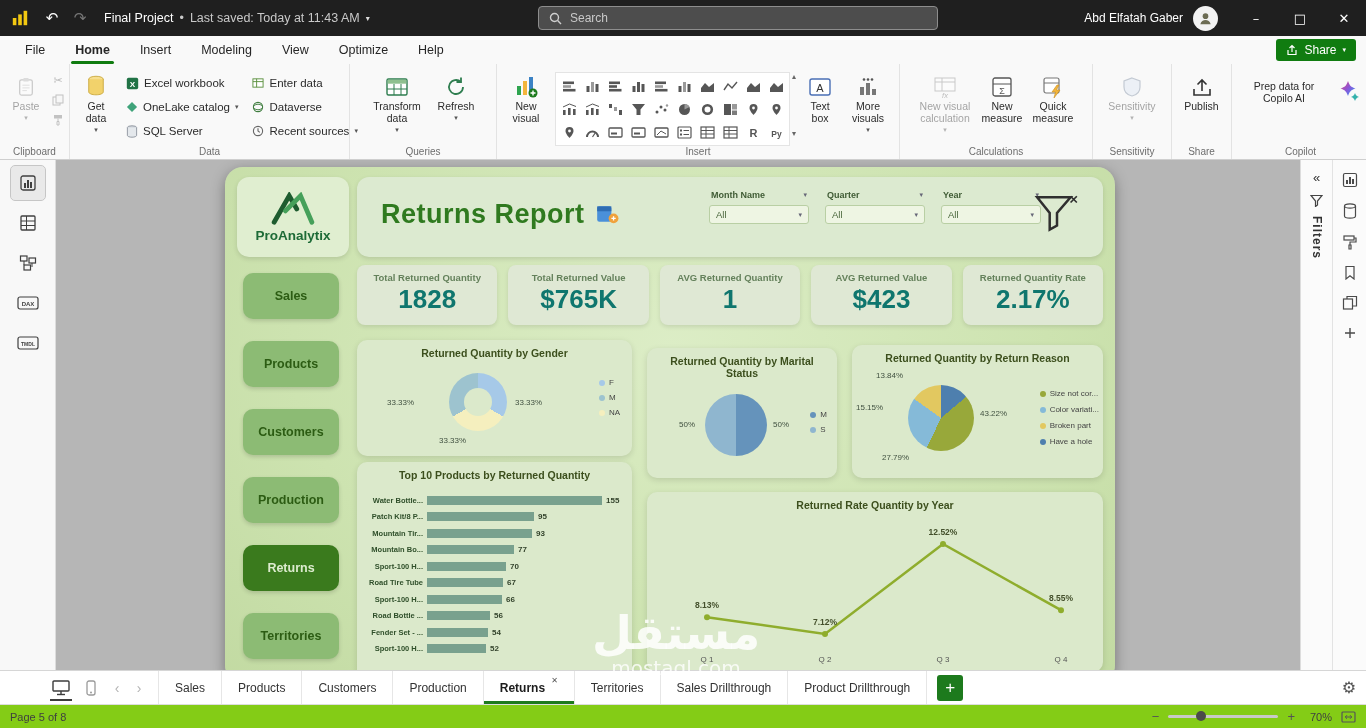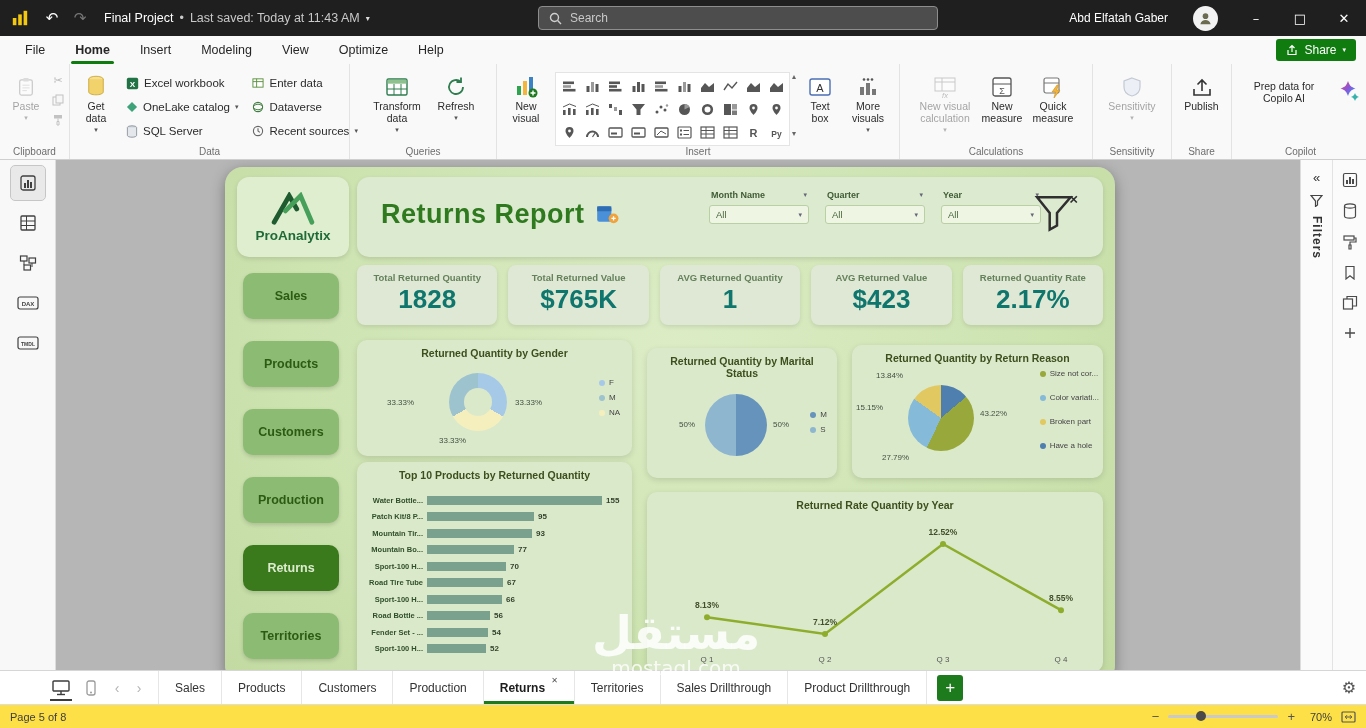--- a/index.html
+++ b/index.html
@@ -10,21 +10,21 @@
 
 .titlebar{position:absolute;left:0;top:0;width:1366px;height:36px;background:#1f1f1f;color:#fff;display:flex;align-items:center;padding-left:6px}
 .tb-appicon{width:28px;height:28px;display:flex;align-items:center;justify-content:center;margin-right:4px}
 .tb-iconbtn{width:28px;height:36px;display:flex;align-items:center;justify-content:center;font-size:15px;color:#fff;cursor:pointer;font-family:"DejaVu Sans",sans-serif}
 .tb-iconbtn.dim{color:#777}
 .tb-title{display:flex;align-items:center;gap:6px;margin-left:10px;font-size:12.5px;cursor:pointer}
 .tb-sub,.tb-dot{color:#c9c9c9}
 .tcaret{font-size:8px;color:#ddd}
 .tb-search{position:absolute;left:538px;top:6px;width:400px;height:24px;background:#4d4d4d;border:1px solid #8d8d8d;border-radius:4px;display:flex;align-items:center;gap:8px;padding:0 10px;color:#c9c9c9;font-size:12px;cursor:text}
 .tb-right{position:absolute;right:0;top:0;height:36px;display:flex;align-items:center}
-.tb-user{font-size:12px;margin-right:25px;cursor:pointer}
+.tb-user{font-size:12px;margin-right:10px;cursor:pointer}
 .tb-avatar{width:25px;height:25px;border-radius:50%;background:#f2f2f2;display:flex;align-items:center;justify-content:center;margin-right:16px;cursor:pointer}
 .wbtn{width:44px;height:36px;display:flex;align-items:center;justify-content:center;color:#fff;font-size:13px;cursor:pointer;font-family:"DejaVu Sans",sans-serif}
 
 .menubar{position:absolute;left:0;top:36px;width:1366px;height:28px;background:#f9f9f9;display:flex;align-items:center}
 .menu-tabs{display:flex;height:100%;padding-left:10px}
 .mtab{padding:0 15px;display:flex;align-items:center;font-size:12.5px;color:#262626;position:relative;cursor:pointer}
 .mtab.active{font-weight:bold}
 .mtab.active::after{content:"";position:absolute;left:11px;right:11px;bottom:0;height:3px;background:#107c10;border-radius:2px}
 .share-btn{position:absolute;right:10px;top:3px;height:22px;display:flex;align-items:center;gap:6px;background:#107c10;color:#fff;border:none;border-radius:3px;padding:0 10px;font-size:12px;cursor:pointer}
 .share-btn .scaret{font-size:7px}
@@ -112,21 +112,21 @@
 .pt-ico.active::after{content:"";position:absolute;left:4px;right:4px;bottom:1px;height:2px;background:#3c3c3c}
 .pt-nav{color:#b3b3b3;font-size:14px;width:22px;text-align:center;cursor:pointer}
 .tabs{display:flex;height:100%;margin-left:8px}
 .ptab{display:flex;align-items:center;padding:0 16px;font-size:12px;color:#333;border-left:1px solid #e6e6e6;position:relative;background:#fff;cursor:pointer}
 .ptab:last-child{border-right:1px solid #e6e6e6}
 .ptab.active{font-weight:bold;color:#1d1d1d;box-shadow:inset 0 -3px 0 #1d7a1d}
 .pt-close{position:relative;top:-7px;margin-left:6px;font-size:8px;color:#555;cursor:pointer}
 .addpage{width:26px;height:26px;margin-left:10px;background:#1d7a1d;color:#fff;border:none;border-radius:3px;font-size:17px;line-height:1;cursor:pointer}
 .gear{position:absolute;right:10px;color:#555;font-size:16px;cursor:pointer;font-family:"DejaVu Sans",sans-serif}
 
-.statusbar{position:absolute;left:0;top:704px;width:1366px;height:24px;background:#fde047;border-top:1px solid #ddd;display:flex;align-items:center;font-size:11px;color:#404040;padding:0 10px}
+.statusbar{position:absolute;left:0;top:704px;width:1366px;height:24px;background:#84cc16;border-top:1px solid #ddd;display:flex;align-items:center;font-size:11px;color:#404040;padding:0 10px}
 .zoom{margin-left:auto;display:flex;align-items:center;gap:9px}
 .zbtn{font-size:13px;color:#555;cursor:pointer}
 .track{width:110px;height:3px;background:#c9c9c9;border-radius:2px;position:relative;cursor:pointer}
 .thumb{position:absolute;left:25%;top:-4px;width:10px;height:10px;background:#4a4a4a;border-radius:50%}
 .zl{min-width:28px;text-align:right}
 </style>
 </head>
 <body>
 
 <div id="app">
@@ -834,21 +834,21 @@
               </div>
             </div>
         <span class="plabel" style="left: 126px; top: 72px;">50%</span>
             <span class="plabel" style="left: 32px; top: 72px;">50%</span>
           </div>
 
         <div class="card reason-card">
           <div class="ctitle">Returned Quantity by Return Reason</div>
           <div class="pie" id="reason-pie" style="left: 56px; top: 40px; width: 66px; height: 66px; background: conic-gradient(rgb(78, 127, 174) 0%, rgb(78, 127, 174) 13.84%, rgb(152, 168, 58) 13.84%, rgb(152, 168, 58) 57.06%, rgb(133, 186, 216) 57.06%, rgb(133, 186, 216) 84.85%, rgb(226, 200, 96) 84.85%, rgb(226, 200, 96) 100%);"></div>
           <div id="reason-labels"></div>
-          <div class="legend" id="reason-legend" style="right:4px;top:24px;gap:15px">
+          <div class="legend" id="reason-legend" style="right:4px;top:44px;gap:7px">
               <div class="leg-row">
                 <span class="leg-dot" style="background: rgb(152, 168, 58);"></span>
                 <span class="leg-txt">Size not cor...</span>
               </div>
               <div class="leg-row">
                 <span class="leg-dot" style="background: rgb(133, 186, 216);"></span>
                 <span class="leg-txt">Color variati...</span>
               </div>
               <div class="leg-row">
                 <span class="leg-dot" style="background: rgb(226, 200, 96);"></span>

